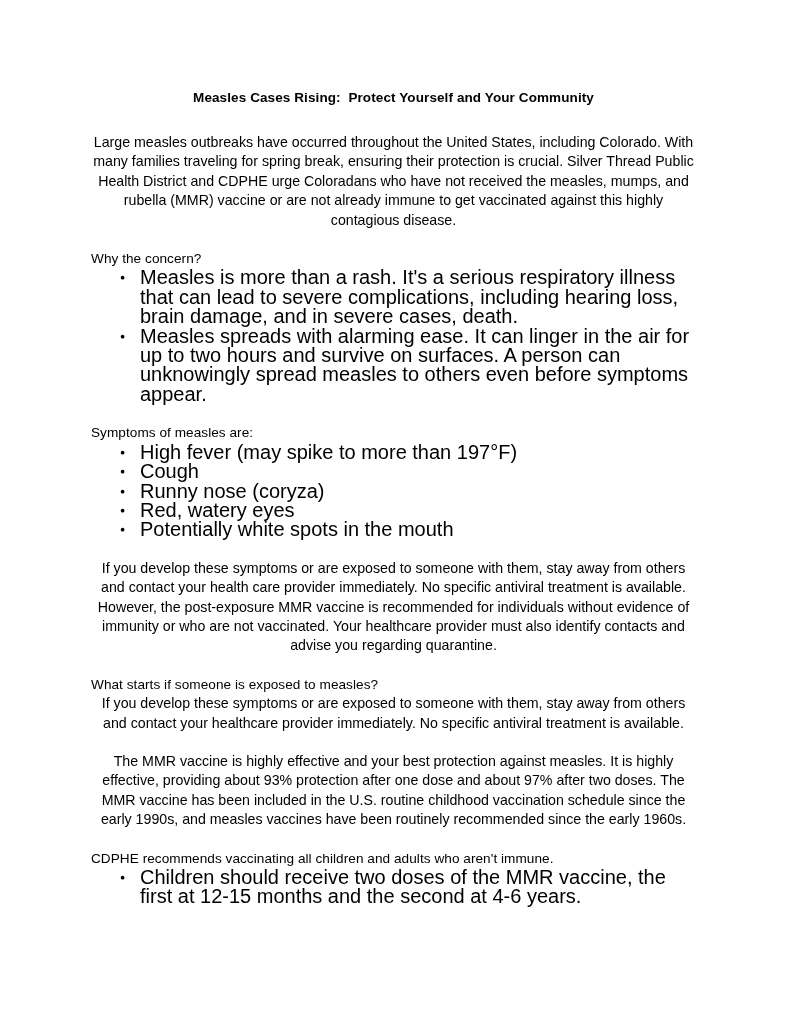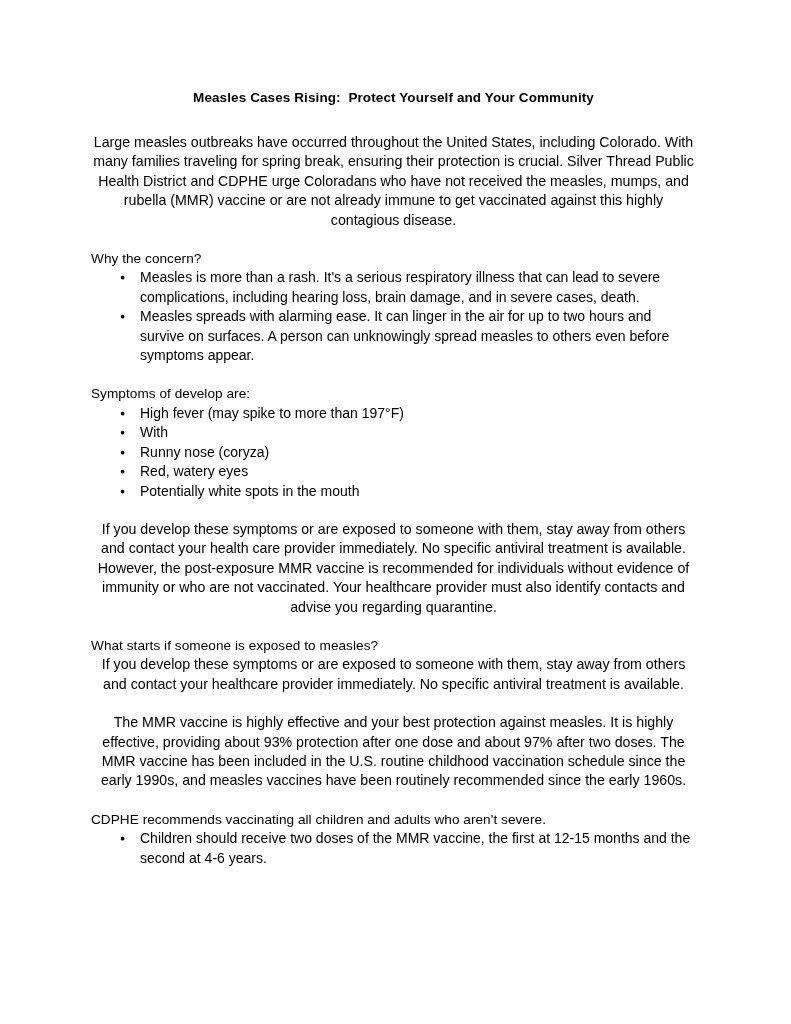--- a/index.html
+++ b/index.html
@@ -49,21 +49,21 @@
     margin: 0;
     letter-spacing: 0.05px;
   }
   ul.bullets {
     list-style: none;
     margin: 0;
     padding: 0;
   }
   ul.bullets > li {
     position: relative;
-    font-size: 14px;
+    font-size: 20px;
     line-height: 19.4px;
     padding-left: 49px;
     margin: 0;
   }
   ul.bullets > li::before {
     content: "\25CF";
     position: absolute;
     left: 29px;
     top: 0;
     font-size: 8.5px;
@@ -84,43 +84,43 @@
     <div class="gap-md"></div>
 
     <h2 class="section-heading">Why the concern?</h2>
     <ul class="bullets">
       <li>Measles is more than a rash. It's a serious respiratory illness that can lead to severe complications, including hearing loss, brain damage, and in severe cases, death.</li>
       <li>Measles spreads with alarming ease. It can linger in the air for up to two hours and survive on surfaces. A person can unknowingly spread measles to others even before symptoms appear.</li>
     </ul>
 
     <div class="gap-md"></div>
 
-    <h2 class="section-heading">Symptoms of develop are:</h2>
+    <h2 class="section-heading">Symptoms of measles are:</h2>
     <ul class="bullets">
       <li>High fever (may spike to more than 197°F)</li>
-      <li>With</li>
+      <li>Cough</li>
       <li>Runny nose (coryza)</li>
       <li>Red, watery eyes</li>
       <li>Potentially white spots in the mouth</li>
     </ul>
 
     <div class="gap-md"></div>
 
     <p class="para">If you develop these symptoms or are exposed to someone with them, stay away from others and contact your health care provider immediately. No specific antiviral treatment is available. However, the post-exposure MMR vaccine is recommended for individuals without evidence of immunity or who are not vaccinated. Your healthcare provider must also identify contacts and advise you regarding quarantine.</p>
 
     <div class="gap-md"></div>
 
     <h2 class="section-heading">What starts if someone is exposed to measles?</h2>
     <p class="para">If you develop these symptoms or are exposed to someone with them, stay away from others and contact your healthcare provider immediately. No specific antiviral treatment is available.</p>
 
     <div class="gap-md"></div>
 
     <p class="para">The MMR vaccine is highly effective and your best protection against measles. It is highly effective, providing about 93% protection after one dose and about 97% after two doses. The MMR vaccine has been included in the U.S. routine childhood vaccination schedule since the early 1990s, and measles vaccines have been routinely recommended since the early 1960s.</p>
 
     <div class="gap-md"></div>
 
-    <h2 class="section-heading">CDPHE recommends vaccinating all children and adults who aren't severe.</h2>
+    <h2 class="section-heading">CDPHE recommends vaccinating all children and adults who aren't immune.</h2>
     <ul class="bullets">
       <li>Children should receive two doses of the MMR vaccine, the first at 12-15 months and the second at 4-6 years.</li>
     </ul>
 
   </div>
 </div>
 
 </body></html>

